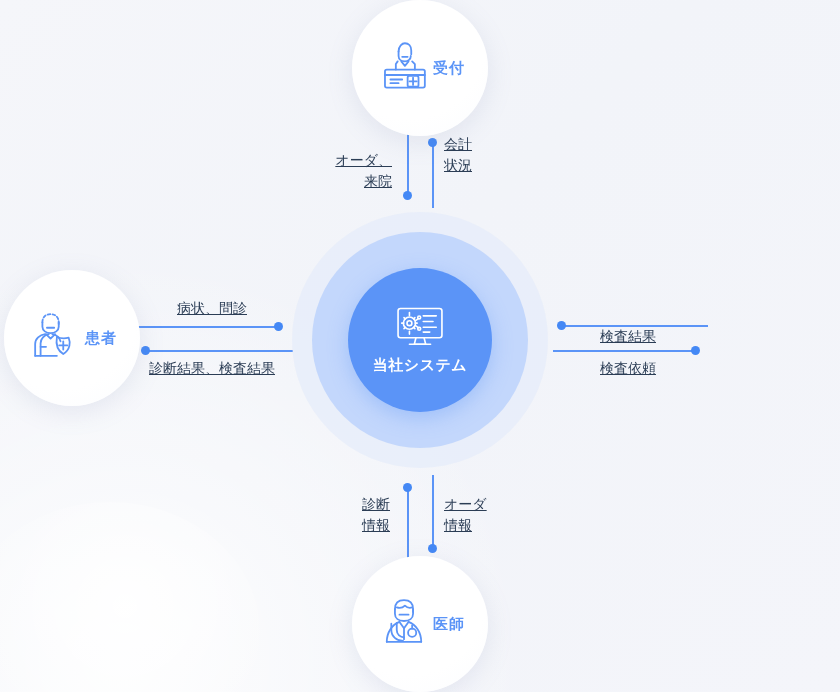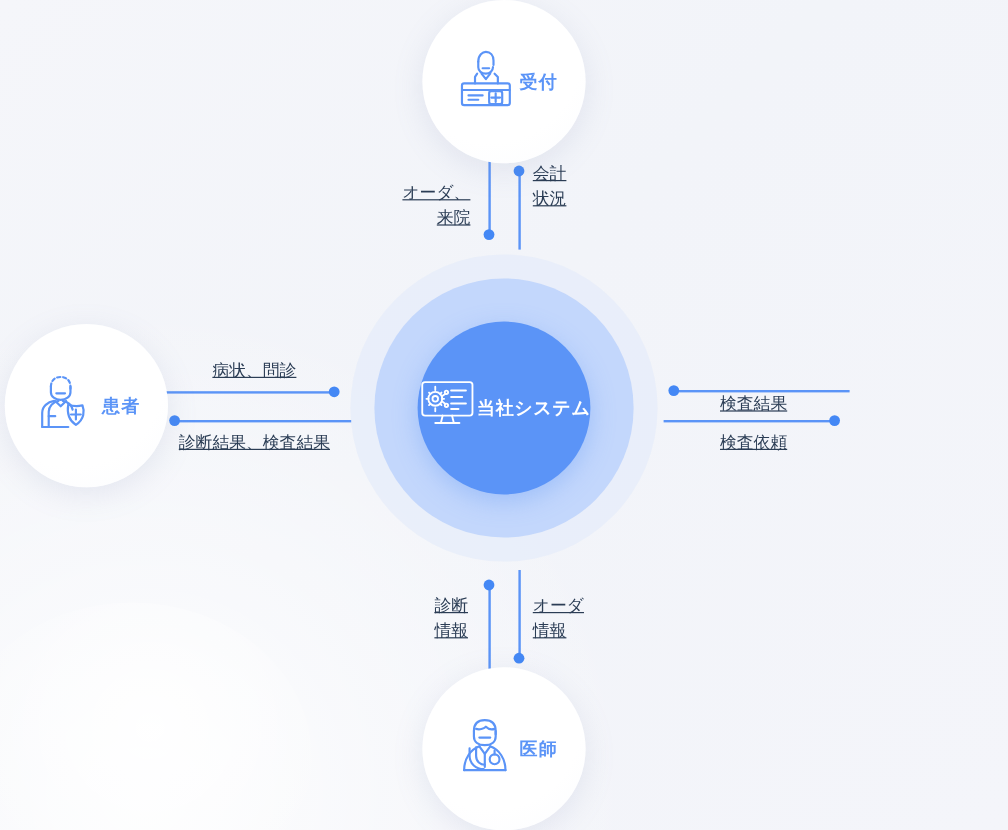--- a/index.html
+++ b/index.html
@@ -56,21 +56,21 @@
     background: #bcd2fb;
     opacity: 0.85;
   }
   .halo-core {
     left: 348px;
     top: 268px;
     width: 144px;
     height: 144px;
     background: #5b94f7;
     display: flex;
-    flex-direction: row;
+    flex-direction: column;
     align-items: center;
     justify-content: center;
     box-shadow: 0 6px 20px rgba(91,148,247,0.35);
   }
   .halo-core .core-icon {
     width: 52px;
     height: 44px;
     margin-bottom: 6px;
     display: block;
   }

